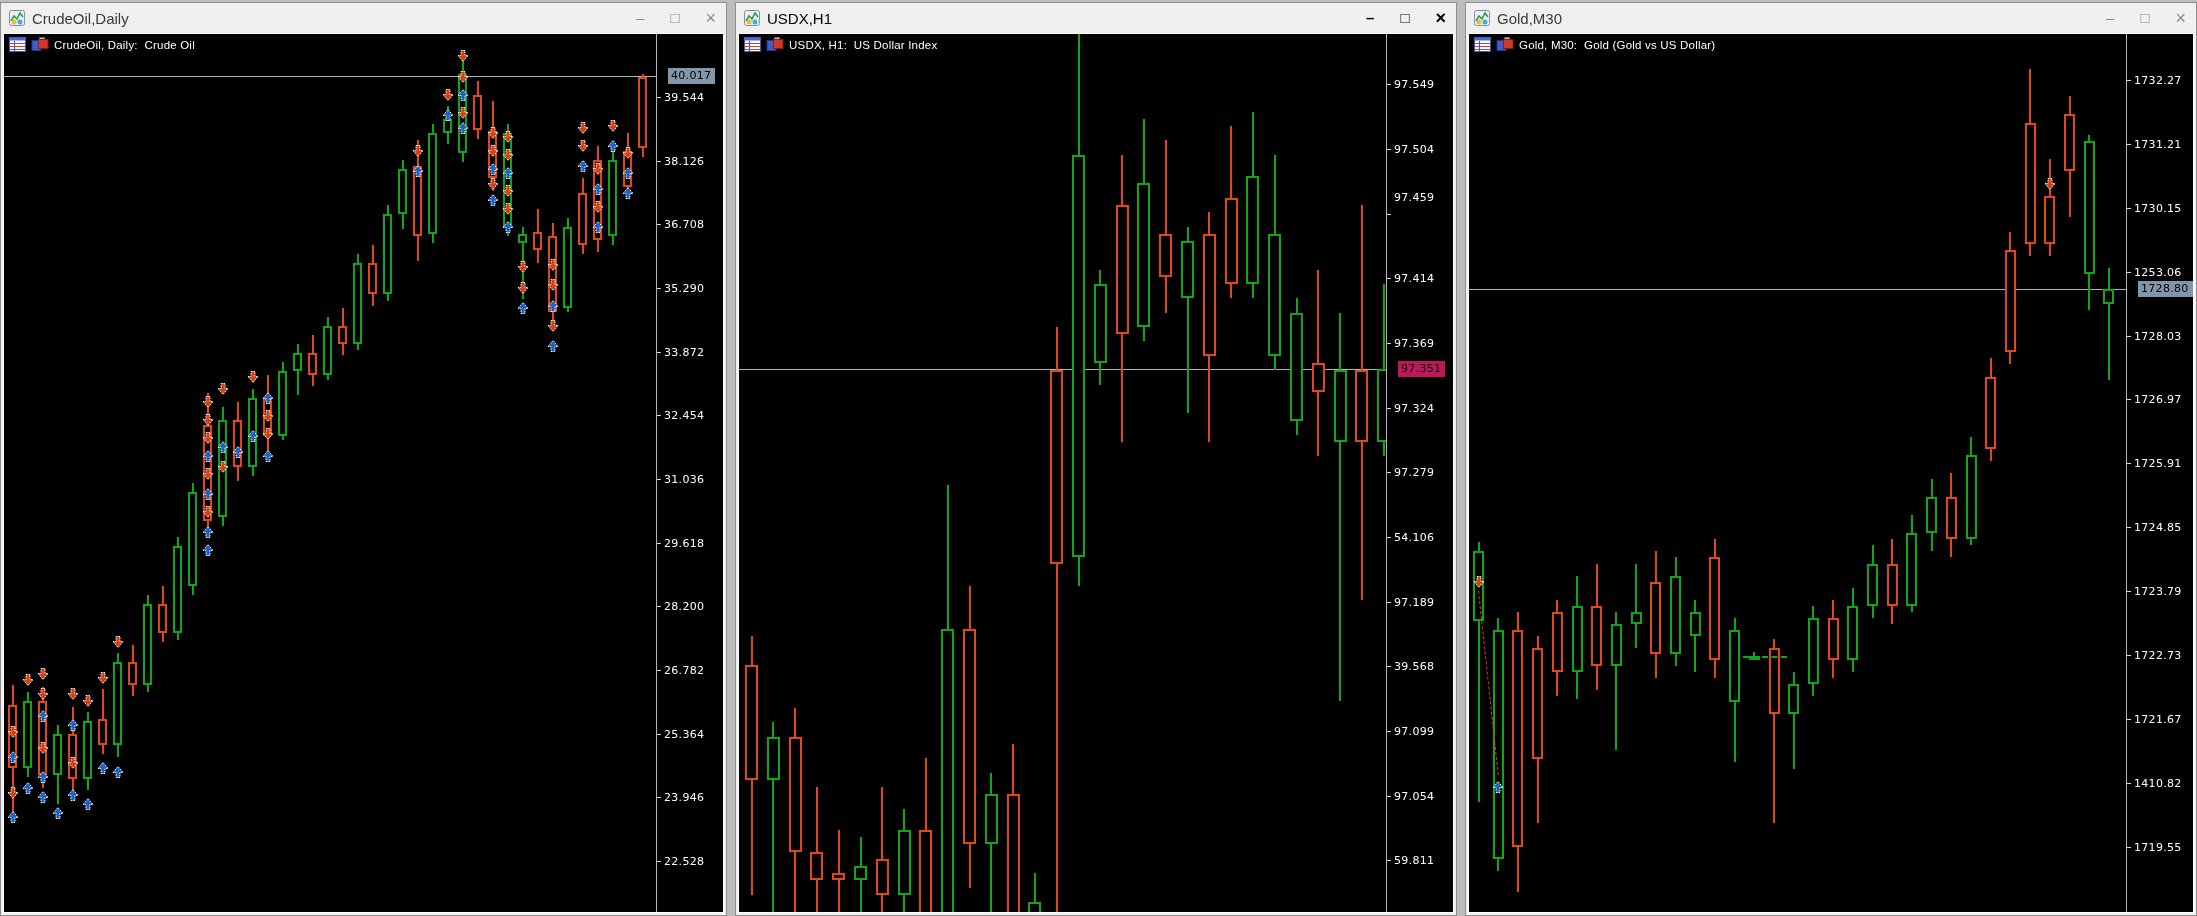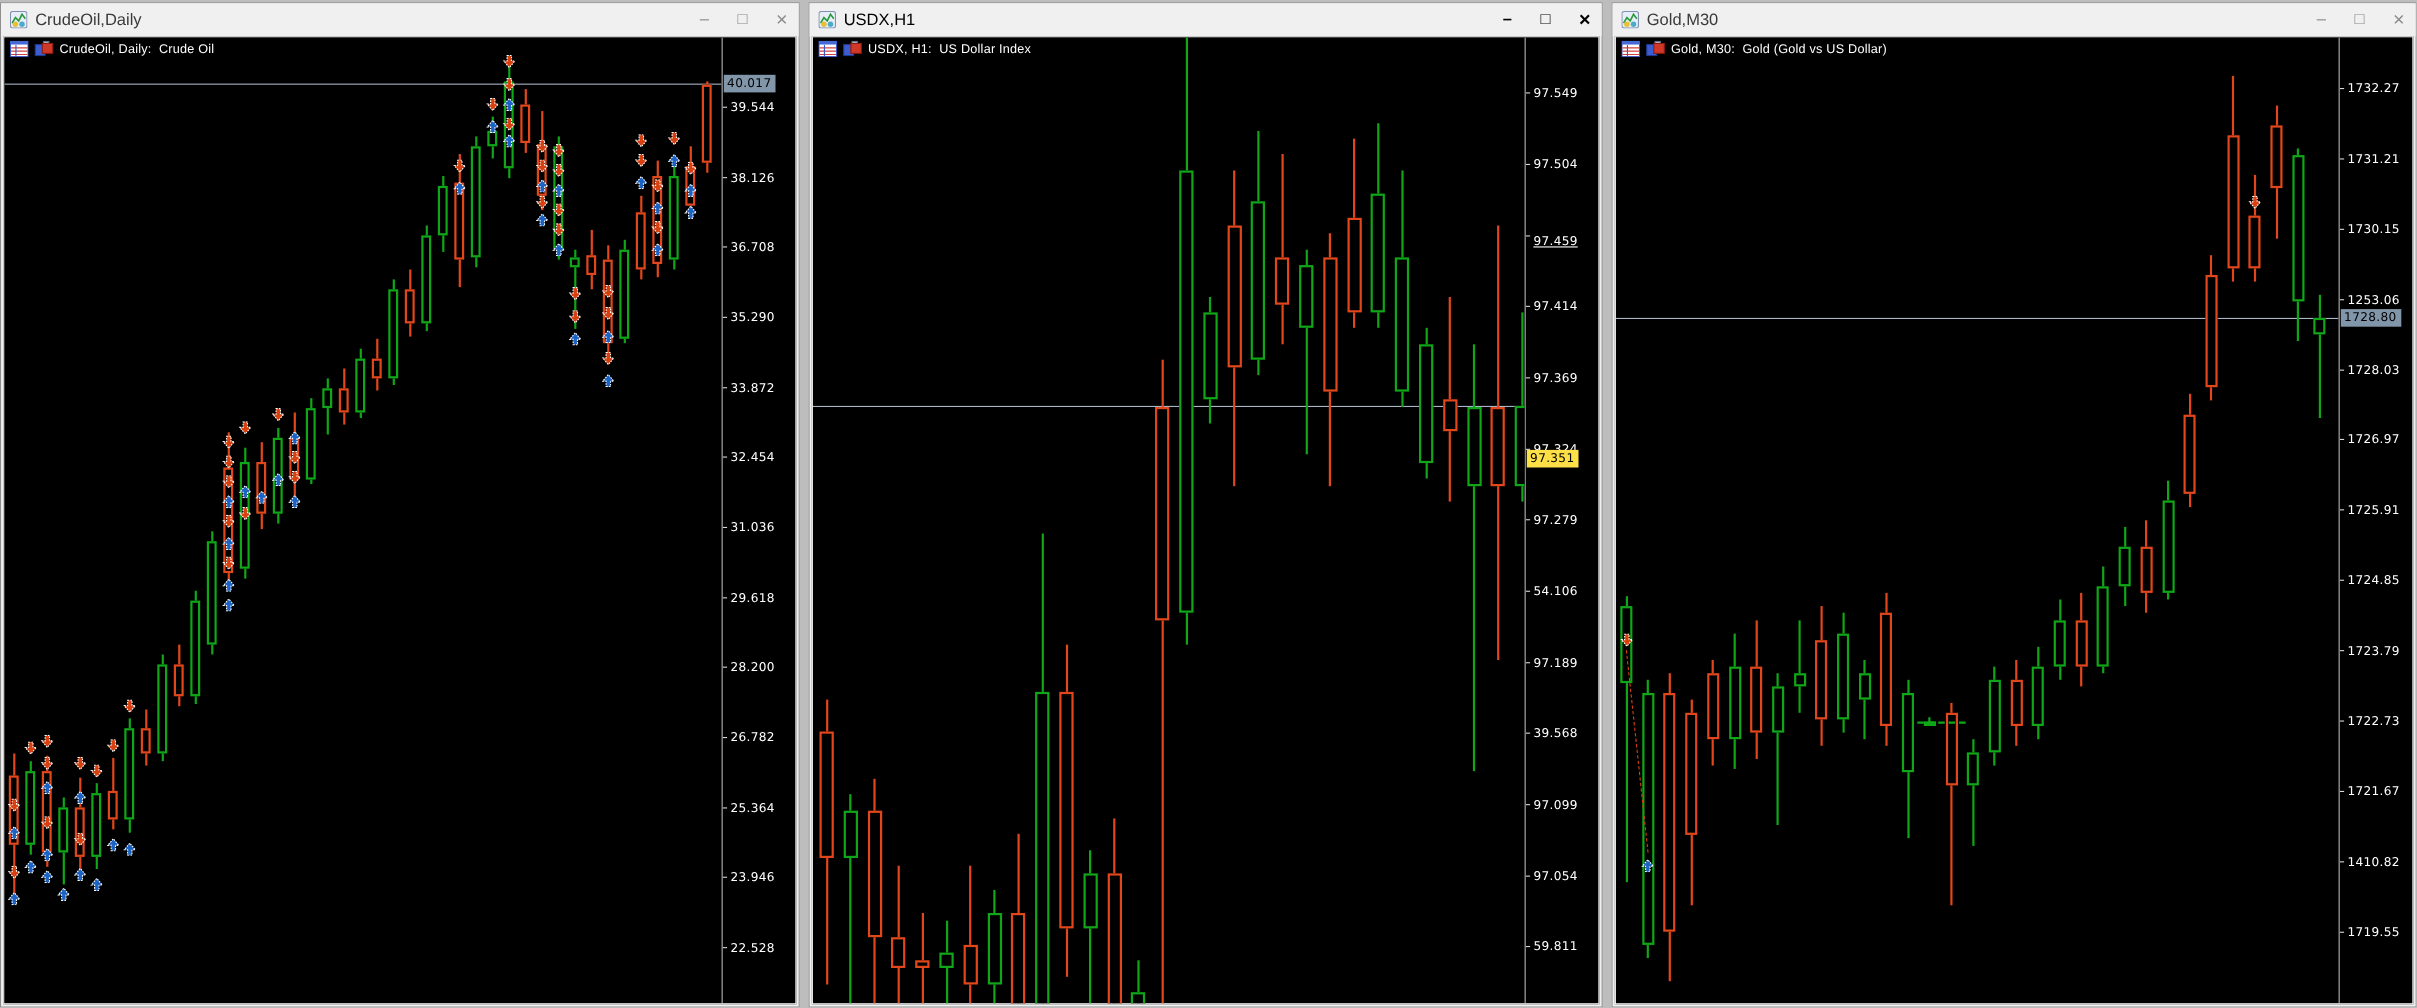--- a/index.html
+++ b/index.html
@@ -37,21 +37,21 @@
     color:#fff;font-size:11.5px;white-space:pre;letter-spacing:.2px;
   }
   .axis{
     width:66px;flex:0 0 auto;position:relative;background:#000;
     border-left:1px solid #b4b4b4;
     font-family:"DejaVu Sans",sans-serif;overflow:hidden;
   }
   .tick{position:absolute;left:7px;color:#fff;font-size:11px;letter-spacing:.3px;}
   .tickmark{position:absolute;left:0;width:4px;height:1px;background:#d8d8d8;}
   .curlabel{
-    position:absolute;left:1px;color:#000;font-size:11px;
+    position:absolute;left:11px;color:#000;font-size:11px;
     padding:1px 4px 2px 3px;letter-spacing:.3px;z-index:5;
   }
   .bidline{position:absolute;left:0;right:0;height:1px;z-index:1;}
   .wick{position:absolute;width:2px;z-index:2;}
   .cbody{position:absolute;border:2px solid;background:#000;box-sizing:border-box;z-index:3;}
   .marker{position:absolute;width:12px;height:12px;z-index:10;}
   .marker svg{display:block;}
   .connector{position:absolute;height:0;border-top:1px dashed #d8400f;transform-origin:0 0;z-index:4;}
   .dashseg{position:absolute;height:0;border-top:2px dashed;z-index:4;}
 </style>
@@ -715,42 +715,42 @@
           <div class="cbody" style="left: 616.4px; top: 336.3px; width: 13px; height: 71.8px; border-color: rgb(226, 71, 27);"></div>
           <div class="wick" style="left: 643.7px; top: 250px; height: 172.4px; background: rgb(15, 167, 24);"></div>
           <div class="cbody" style="left: 638.2px; top: 334.8px; width: 13px; height: 73.3px; border-color: rgb(15, 167, 24);"></div>
         </div>
       <div class="axis" id="axis1">
           <div class="tickmark" style="top: 50.3px;"></div>
           <div class="tick" style="top: 44.3px;">97.549</div>
           <div class="tickmark" style="top: 115px;"></div>
           <div class="tick" style="top: 109px;">97.504</div>
           <div class="tickmark" style="top: 179.6px;"></div>
-          <div class="tick" style="top: 179px; text-decoration: underline;">97.459</div>
+          <div class="tick" style="top: 157px;">97.459</div>
           <div class="tickmark" style="top: 244.3px;"></div>
           <div class="tick" style="top: 238.3px;">97.414</div>
           <div class="tickmark" style="top: 309px;"></div>
           <div class="tick" style="top: 303px;">97.369</div>
           <div class="tickmark" style="top: 373.6px;"></div>
           <div class="tick" style="top: 367.6px;">97.324</div>
           <div class="tickmark" style="top: 438.3px;"></div>
           <div class="tick" style="top: 432.3px;">97.279</div>
           <div class="tickmark" style="top: 502.9px;"></div>
           <div class="tick" style="top: 496.9px;">54.106</div>
           <div class="tickmark" style="top: 567.6px;"></div>
           <div class="tick" style="top: 561.6px;">97.189</div>
           <div class="tickmark" style="top: 632.3px;"></div>
           <div class="tick" style="top: 626.3px;">39.568</div>
           <div class="tickmark" style="top: 696.9px;"></div>
           <div class="tick" style="top: 690.9px;">97.099</div>
           <div class="tickmark" style="top: 761.6px;"></div>
           <div class="tick" style="top: 755.6px;">97.054</div>
           <div class="tickmark" style="top: 826.3px;"></div>
           <div class="tick" style="top: 820.3px;">59.811</div>
-          <div class="curlabel" style="top: 326.8px; background: #fde047; margin-top: 48px;">97.351</div>
+          <div class="curlabel" style="top: 326.8px; background: #be185d;">97.351</div>
         </div>
     </div>
   </div>
 
   <div class="window w3">
     <div class="titlebar">
       <svg class="appicon" viewBox="0 0 16 16">
           <rect x="0.5" y="0.5" width="15" height="15" rx="2" fill="#e8eef8" stroke="#8090b0"></rect>
           <path d="M2 11 L5 6 L8 9 L11 3 L14 7" stroke="#2a9a3a" fill="none" stroke-width="1.5"></path>
           <circle cx="5" cy="12" r="2.5" fill="#e8c030"></circle>

